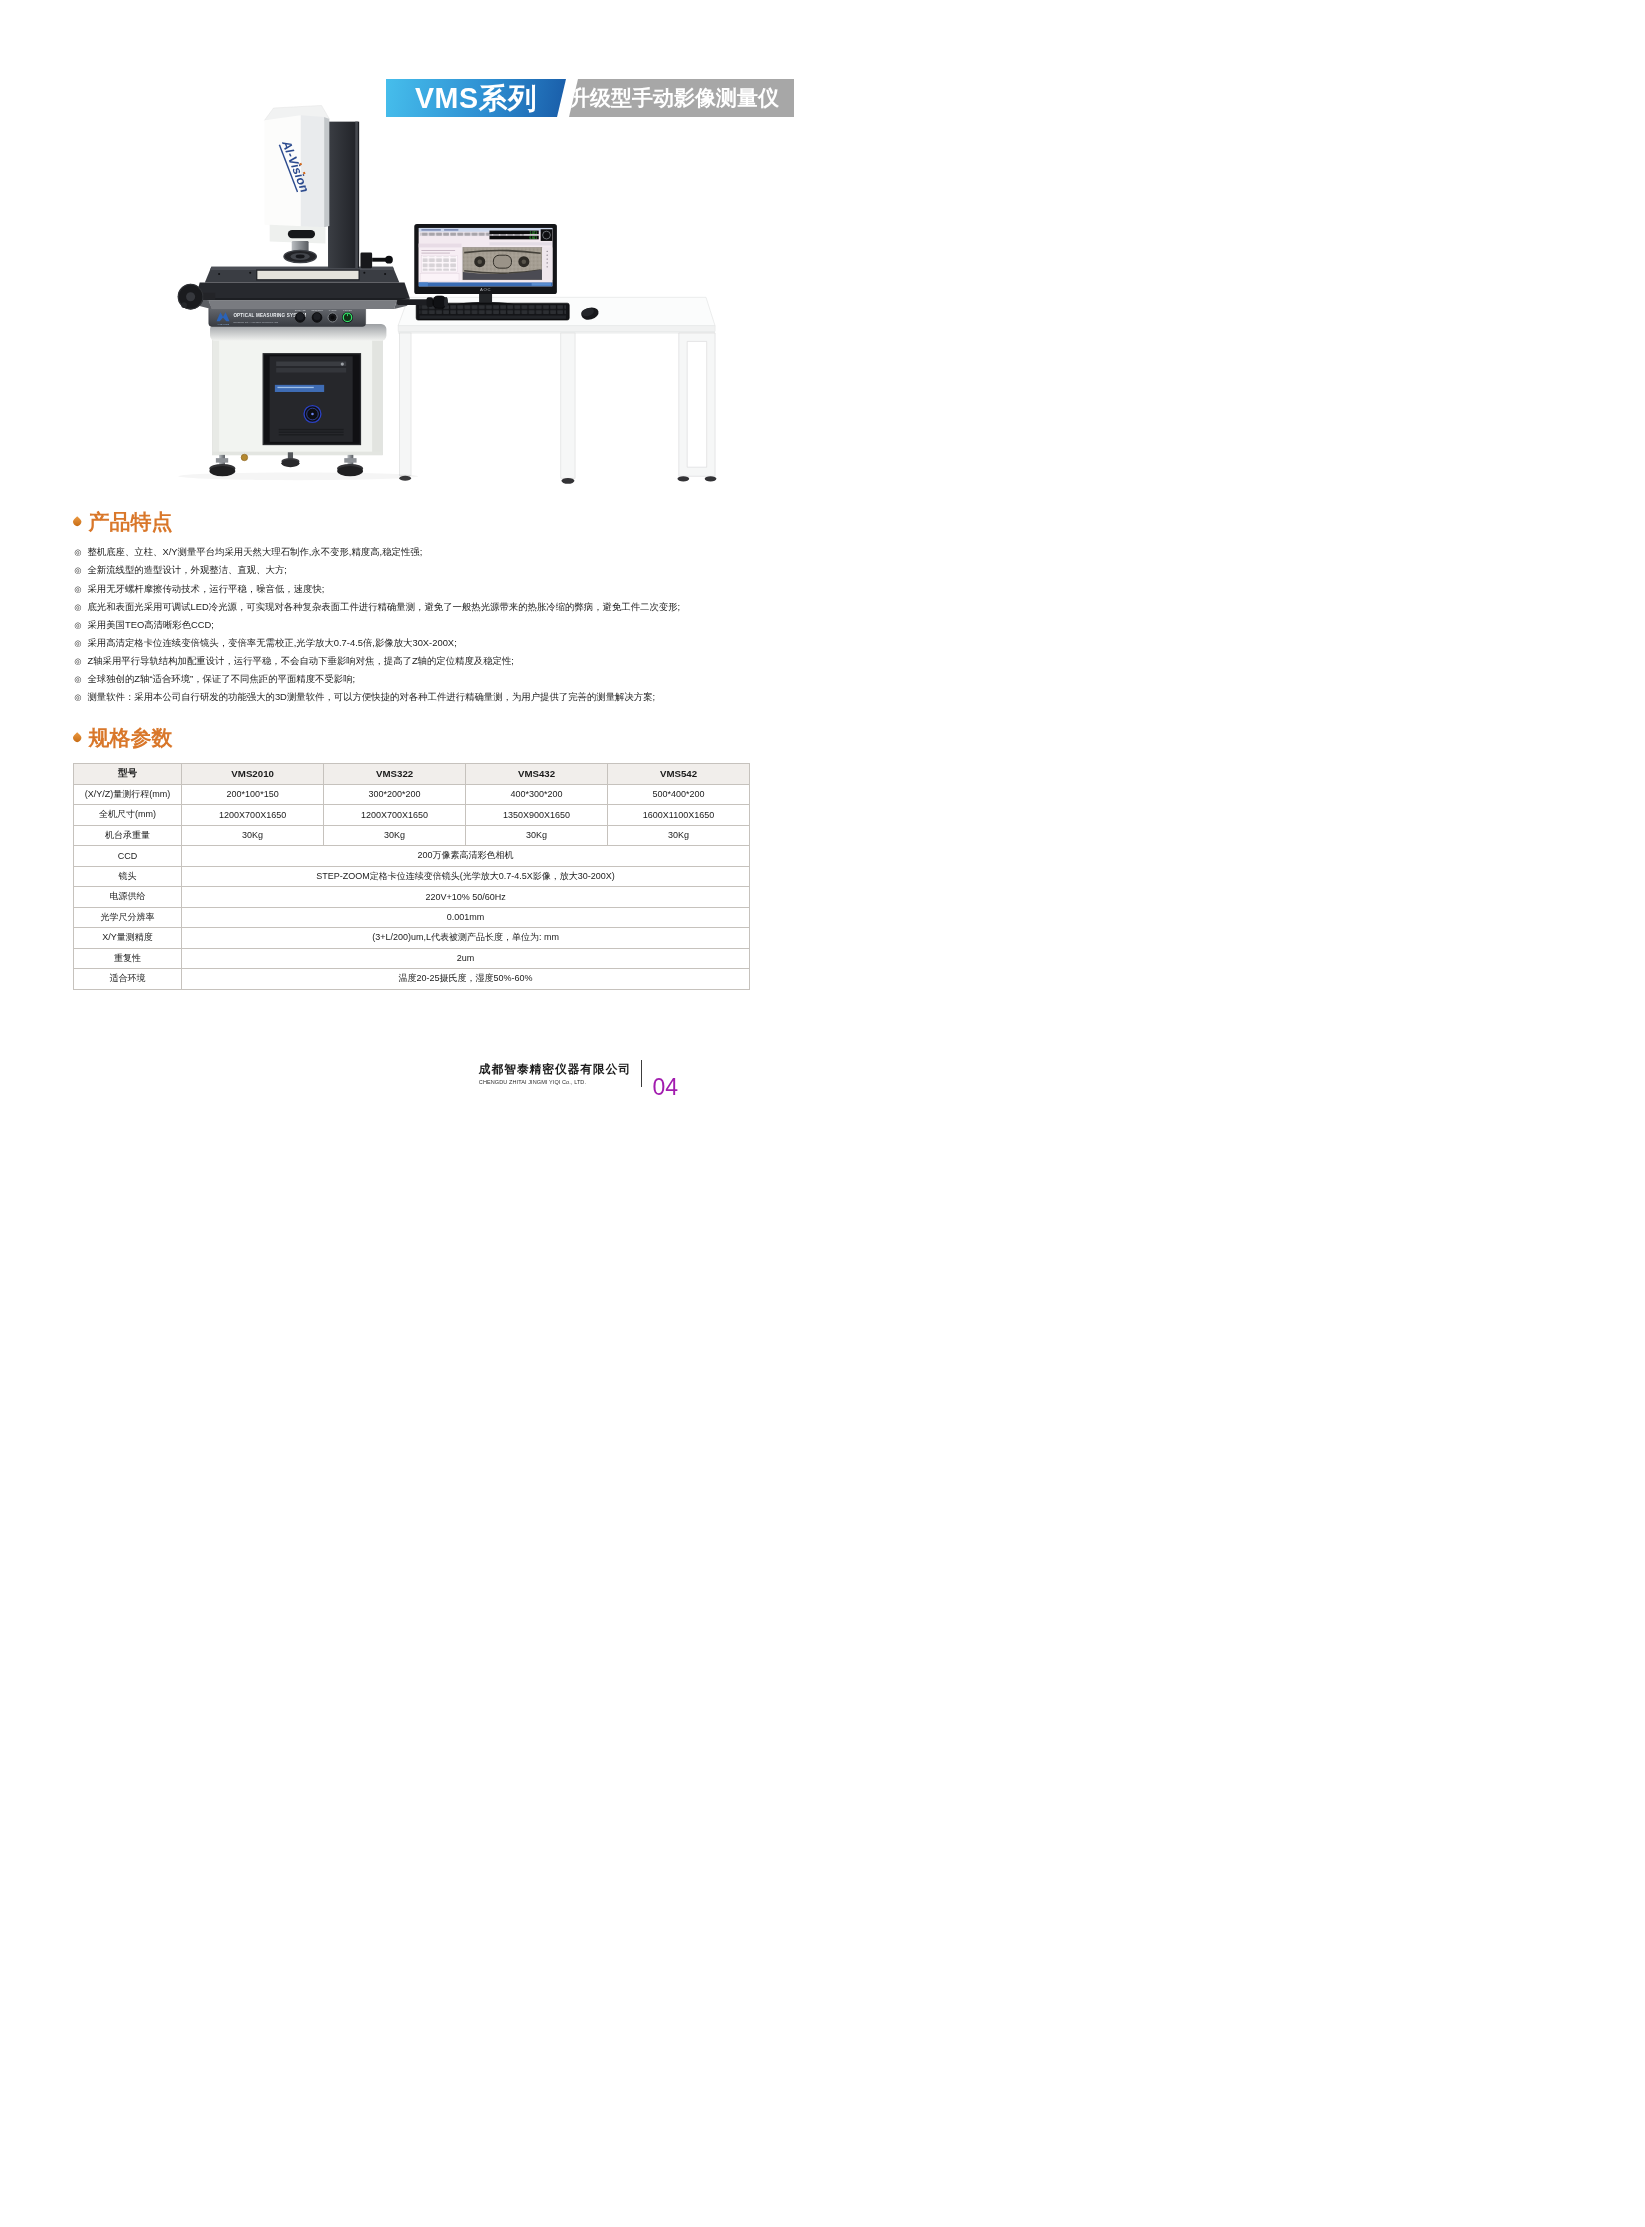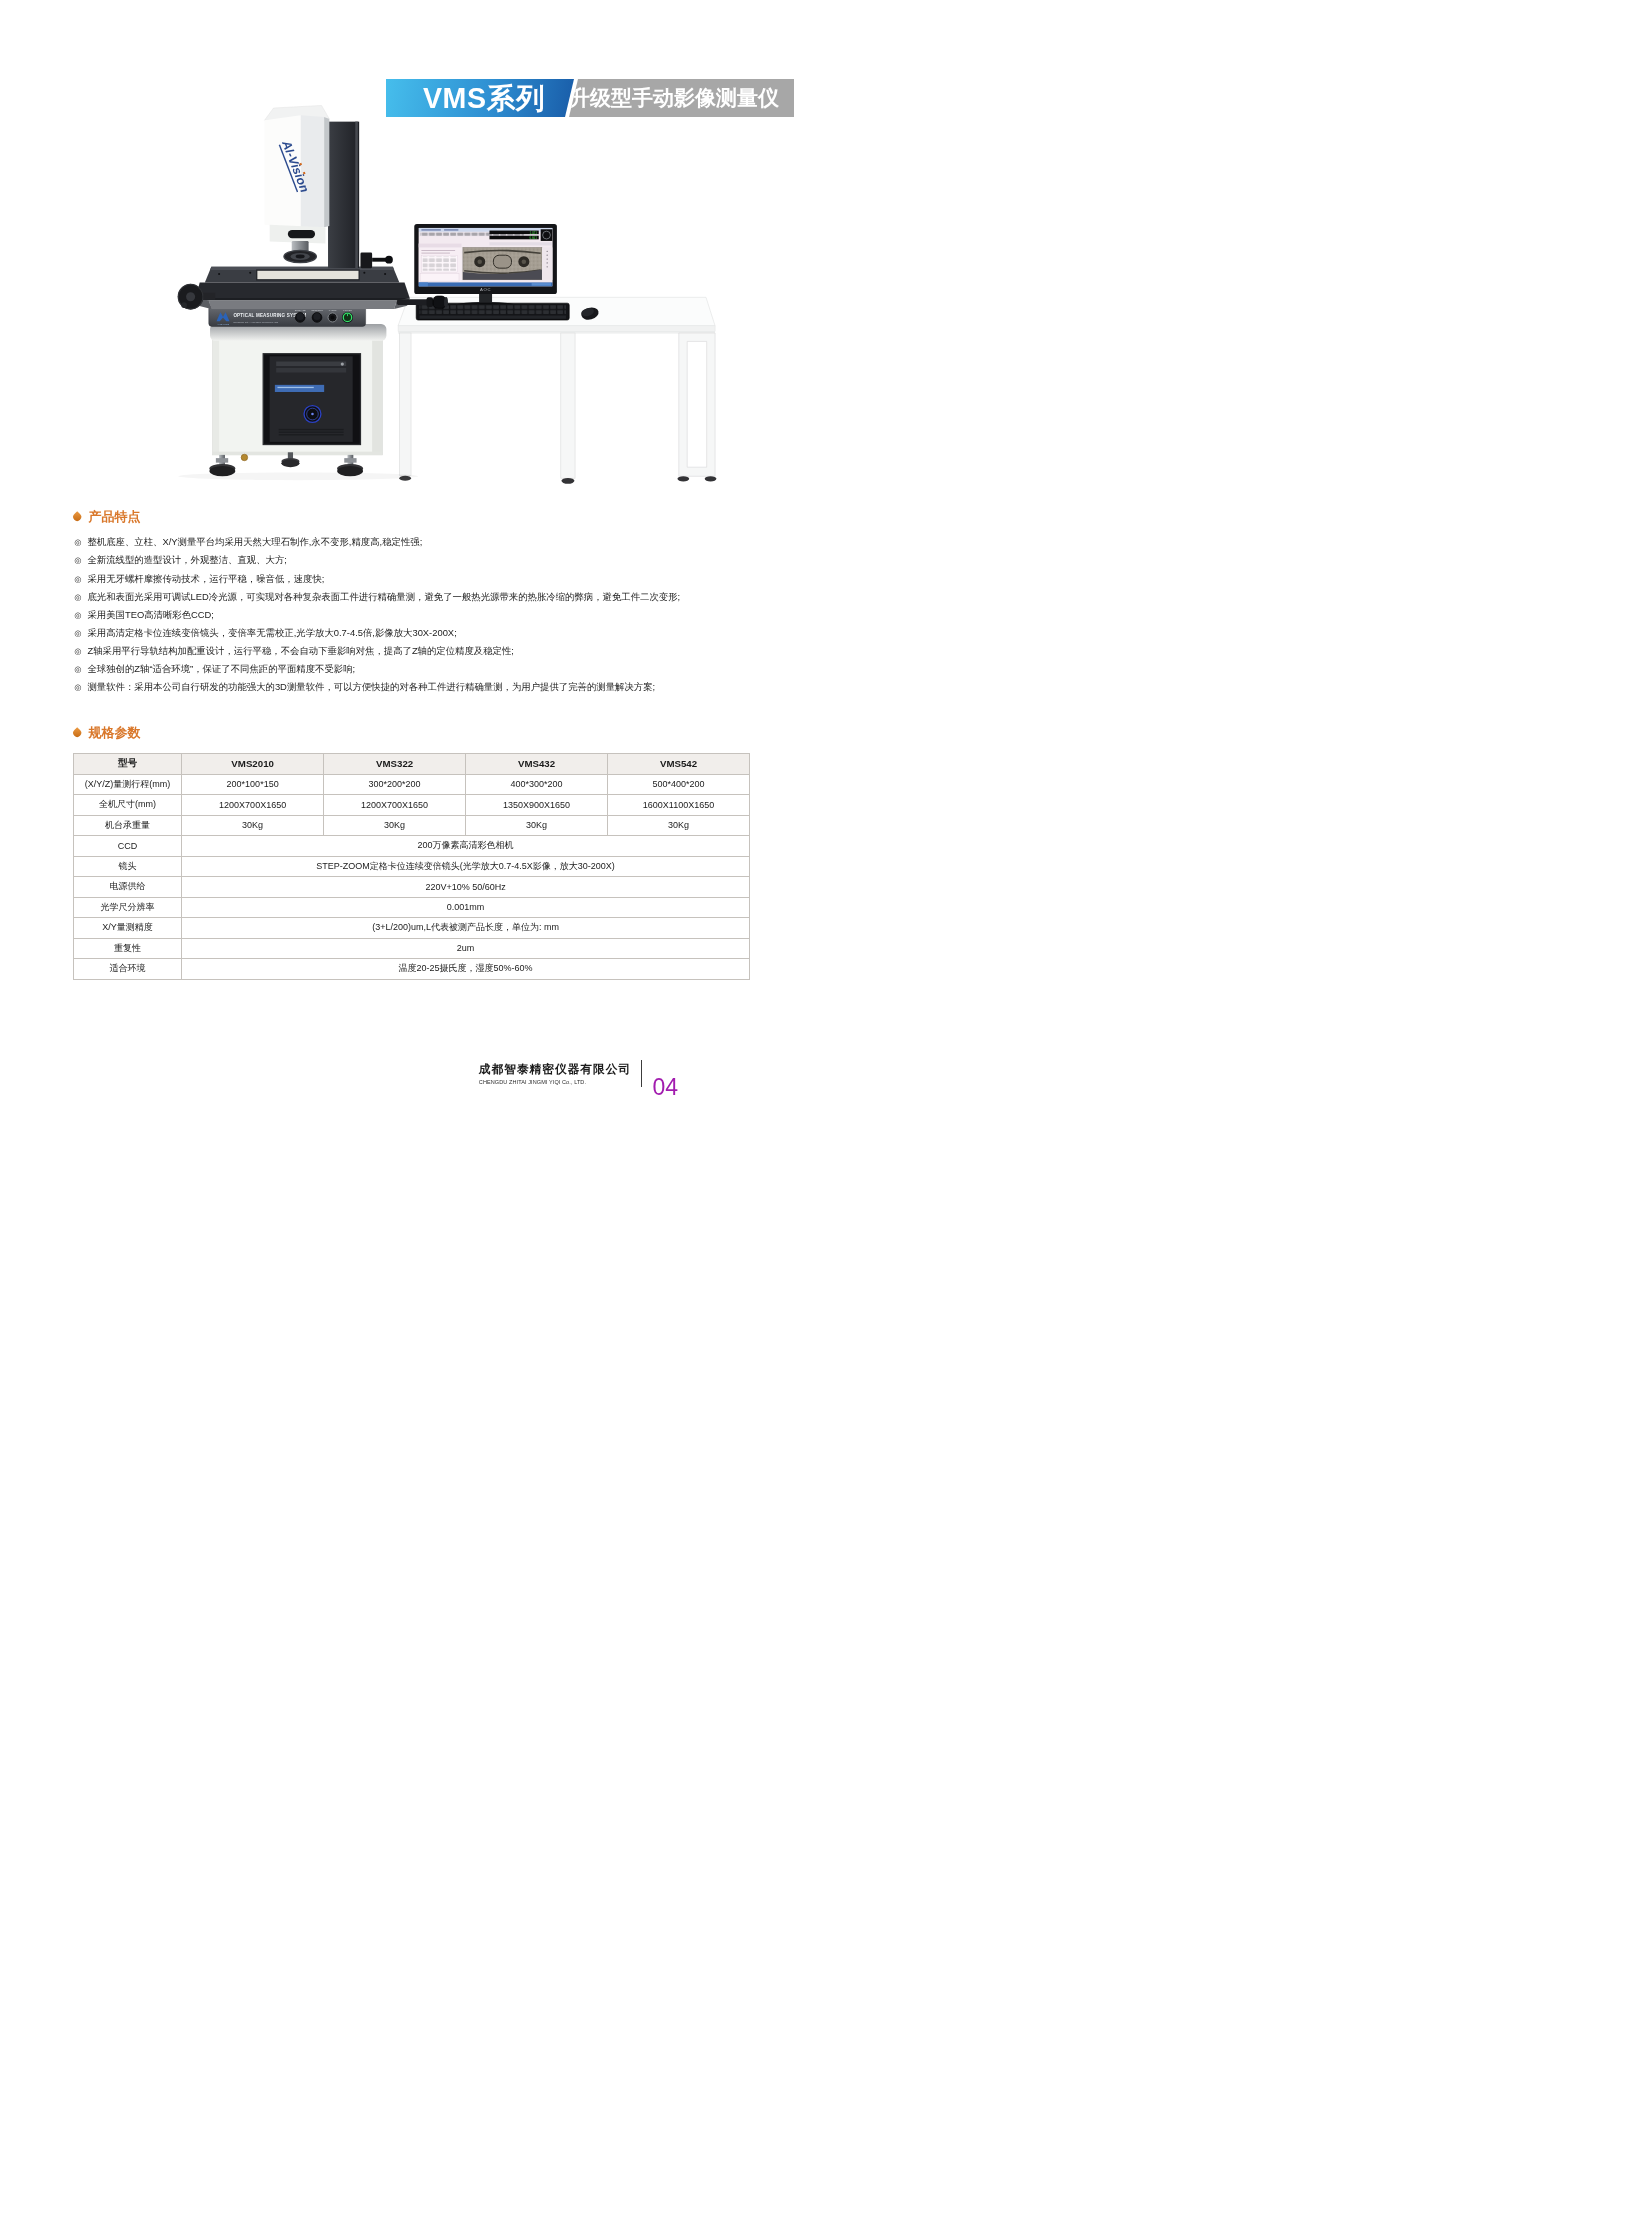--- a/index.html
+++ b/index.html
@@ -3,27 +3,27 @@
 <meta charset="utf-8">
 <style>
   html,body{margin:0;padding:0;background:#ffffff;}
   .page{position:relative;width:823px;height:1114px;background:#fff;overflow:hidden;
         font-family:"Liberation Sans","DejaVu Sans",sans-serif;color:#1c1c1c;}
   
   .banner-series{position:absolute;left:386px;top:79px;width:180px;height:38px;
     background:linear-gradient(100deg,#46beec 0%,#2e8fd2 55%,#195ca8 100%);
     clip-path:polygon(0 0,100% 0,calc(100% - 9px) 100%,0 100%);
     color:#fff;font-size:28.6px;font-weight:bold;display:flex;align-items:center;justify-content:center;
-    letter-spacing:0.6px;padding-left:8px;}
+    letter-spacing:0.6px;}
   .banner-sub{position:absolute;left:569px;top:79px;width:225px;height:38px;
     background:#a7a7a7;clip-path:polygon(9px 0,100% 0,100% 100%,0 100%);
     color:#fff;font-size:21px;font-weight:bold;display:flex;align-items:center;justify-content:flex-start;}
   
   .section{position:absolute;left:73px;}
-  .section-title{display:flex;align-items:center;gap:7.1px;color:#d9772a;font-size:13px;font-weight:bold;}
+  .section-title{display:flex;align-items:center;gap:7.1px;color:#d9772a;font-size:21px;font-weight:bold;}
   .drop{width:8.4px;height:8.4px;border-radius:0 50% 50% 50%;transform:rotate(45deg);
     background:linear-gradient(135deg,#ec9a42,#c2660f);flex:0 0 auto;}
   ul.features{list-style:none;margin:10.4px 0 0 1.3px;padding:0;font-size:9.4px;color:#222;width:694px;}
   ul.features li{display:flex;gap:5.8px;margin-bottom:5.8px;line-height:12.3px;}
   ul.features .b{font-size:8.4px;color:#333;flex:0 0 auto;}
   
   table.specs{border-collapse:collapse;width:677px;margin-top:11px;table-layout:fixed;
     font-size:9px;color:#1b1b1b;background:#fff;}
   table.specs th,table.specs td{border:0.6px solid #c6c2bd;text-align:center;height:19.5px;padding:0 2.6px;
     font-weight:normal;}

